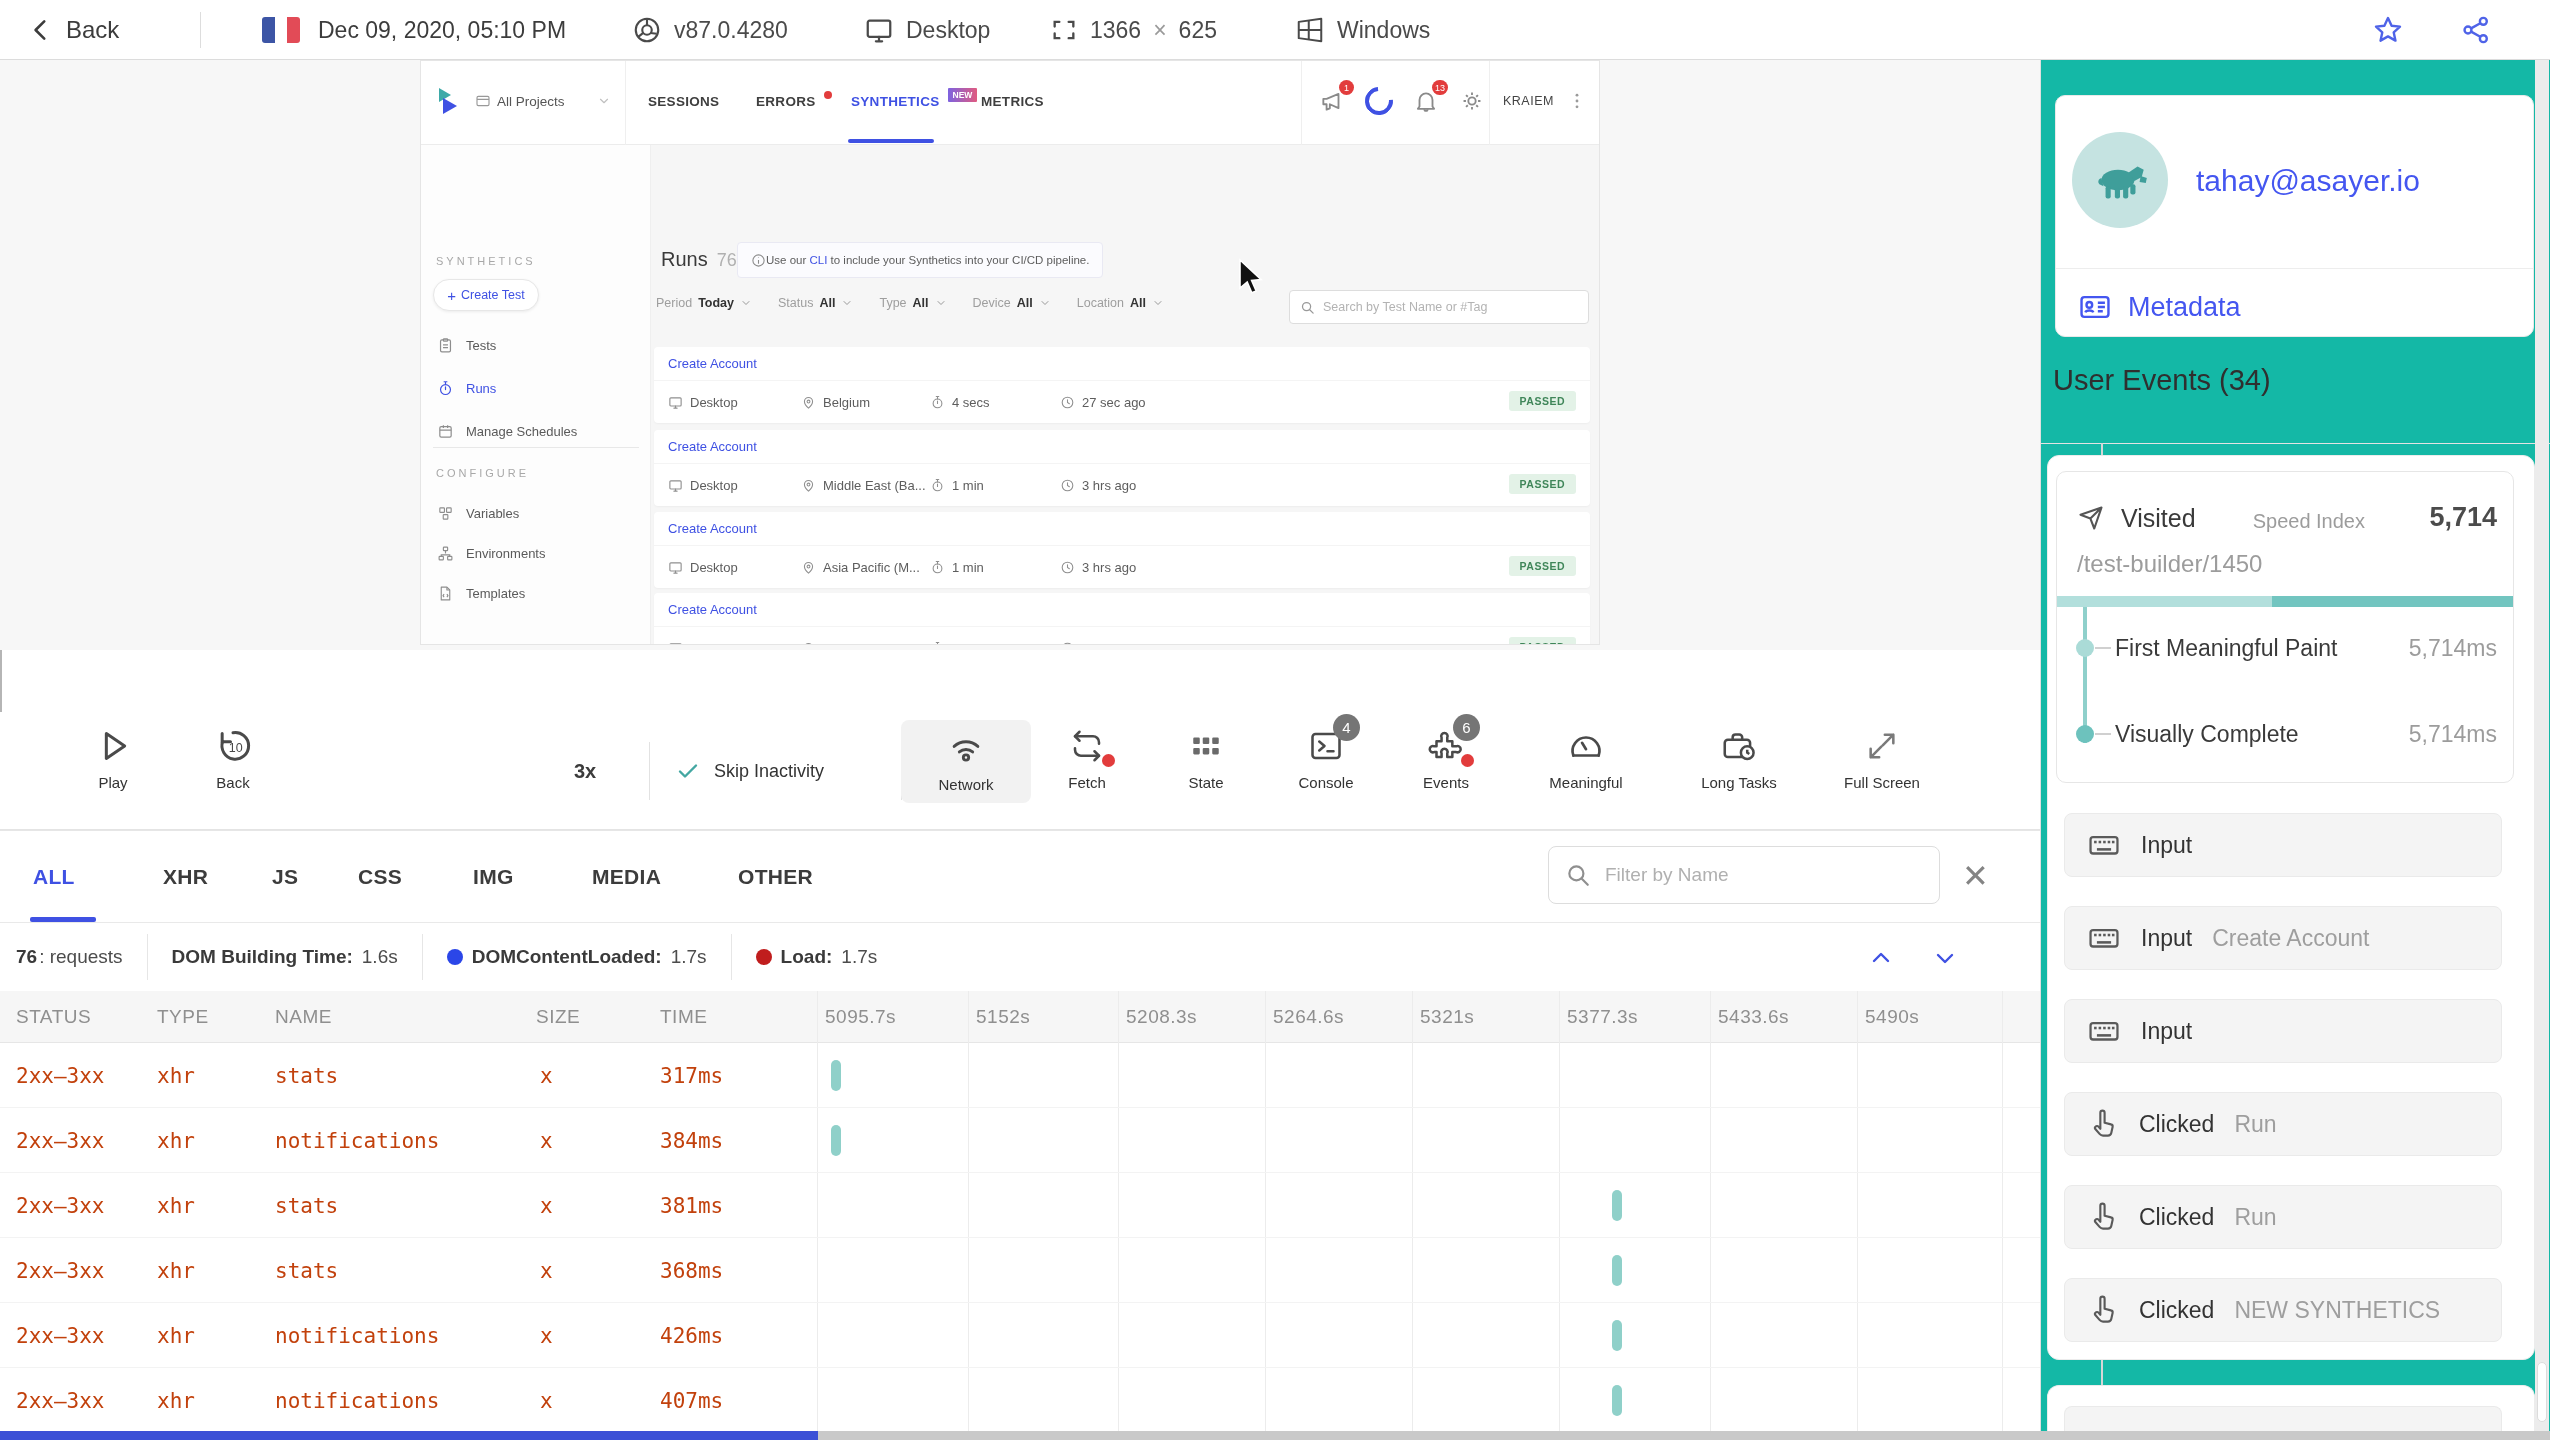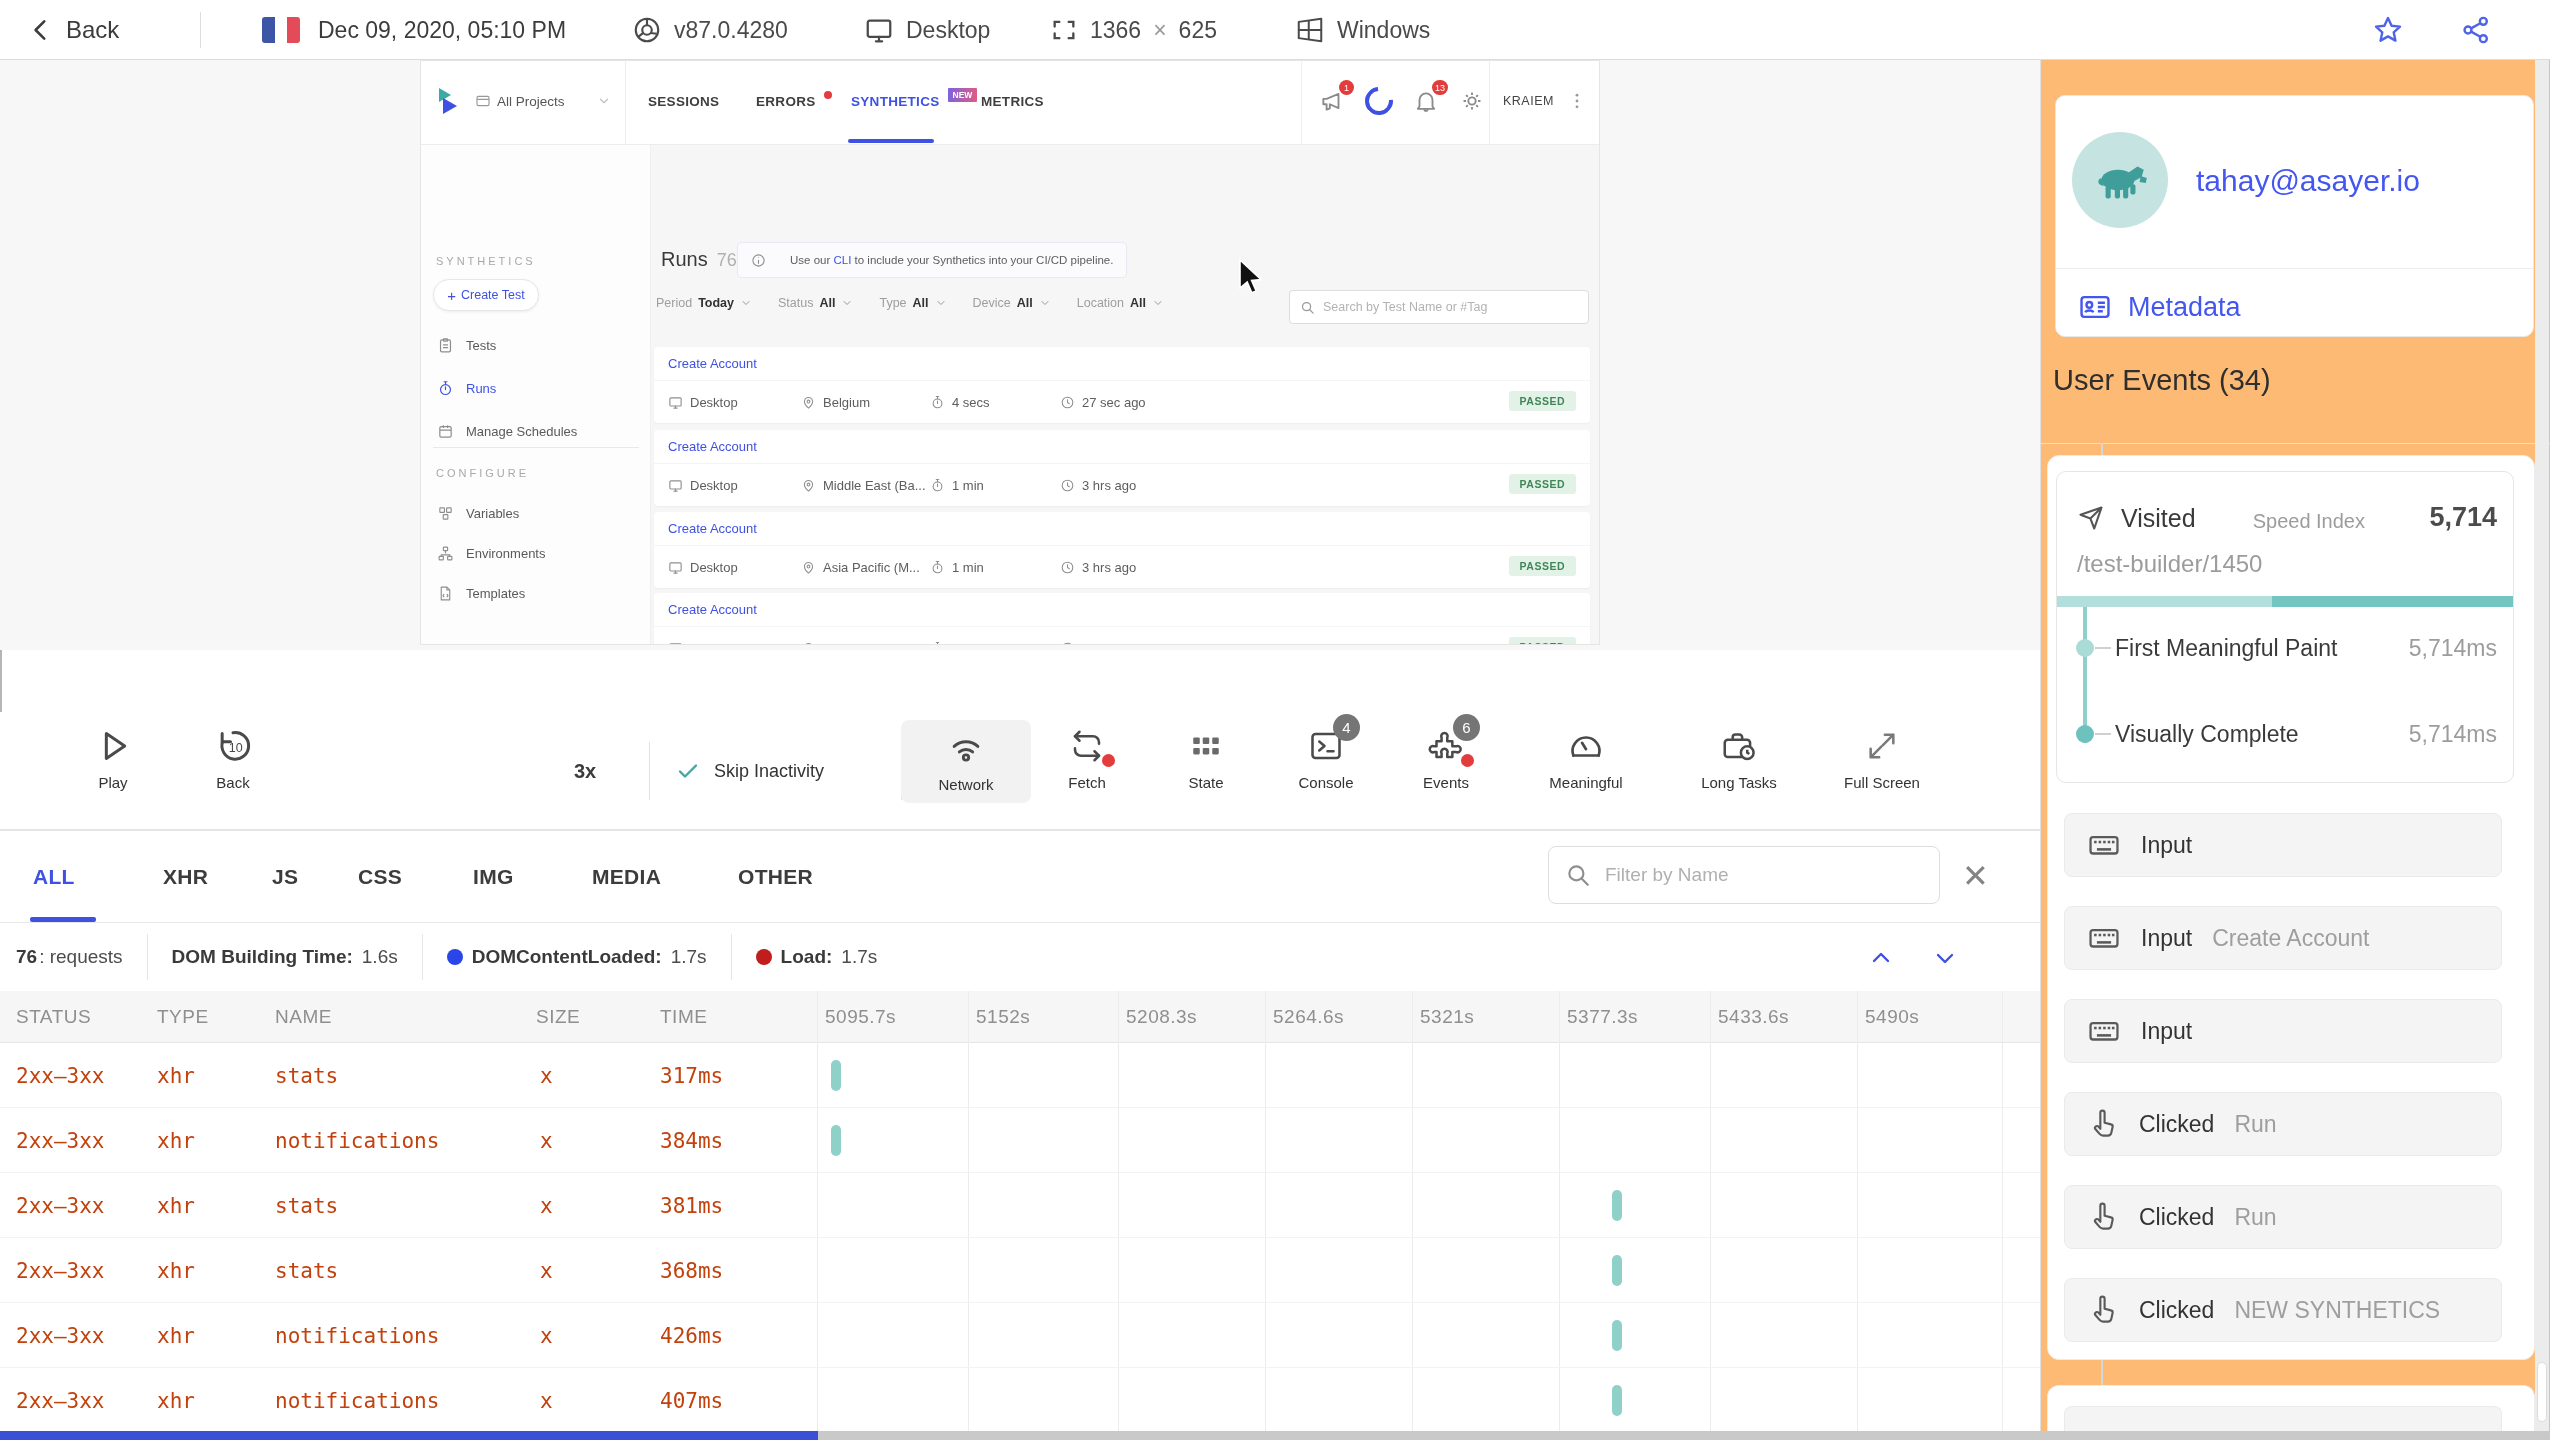--- a/index.html
+++ b/index.html
@@ -32,21 +32,21 @@
   .side-sec{position:absolute;left:15px;font-size:11px;letter-spacing:3px;color:#a8a8a8;}
   .pill{position:absolute;left:12px;top:134px;width:106px;height:32px;background:#fff;border:1px solid #e7e7e7;border-radius:16px;
         box-shadow:0 1px 3px rgba(0,0,0,.07);display:flex;align-items:center;justify-content:center;gap:5px;color:#3f51e3;font-size:12.5px;}
   .side-item{position:absolute;left:16px;display:flex;align-items:center;gap:12px;color:#5a5a5a;font-size:13px;}
   .side-item .ic{color:#8d8d8d;}
   .side-item.active,.side-item.active .ic{color:#3f51e3;}
   .side-divider{position:absolute;left:12px;top:302px;width:206px;height:1px;background:#e8e8e8;}
   .app-main{position:absolute;left:230px;top:84px;width:950px;height:501px;background:#f6f6f6;}
   .runs-title{position:absolute;left:10px;top:103px;font-size:20px;color:#3a3a3a;}
   .runs-count{color:#b0b0b0;font-size:18px;margin-left:9px;}
-  .banner{position:absolute;left:86px;top:97px;height:36px;display:flex;align-items:center;gap:24px;padding:0 13px;
+  .banner{position:absolute;left:86px;top:97px;height:36px;display:flex;align-items:center;gap:0;padding:0 13px;
           background:#fbfbfe;border:1px solid #e9e9f3;border-radius:4px;font-size:11.5px;color:#5d5d5d;}
   .banner .lnk{color:#3f51e3;}
   .filters{position:absolute;left:5px;top:151px;display:flex;gap:26px;align-items:center;font-size:12.5px;}
   .filt{display:flex;align-items:center;gap:6px;}
   .f-label{color:#9e9e9e;}
   .f-value{color:#333;font-weight:bold;}
   .app-search{position:absolute;left:638px;top:145px;width:300px;height:34px;background:#fff;border:1px solid #ddd;border-radius:4px;
               display:flex;align-items:center;gap:8px;padding:0 10px;color:#b3b3b3;font-size:12.5px;}
   .run-card{position:absolute;left:3px;width:936px;height:76px;background:#fff;border-radius:4px;box-shadow:0 1px 2px rgba(0,0,0,.04);}
   .rc-name{position:absolute;left:14px;top:9px;font-size:13px;color:#3f51e3;}
@@ -108,21 +108,21 @@
   .net-row{position:relative;width:2040px;height:65px;border-bottom:1px solid #f3f3f3;z-index:3;}
   .cell{position:absolute;top:0;height:65px;display:flex;align-items:center;font-family:"DejaVu Sans Mono",monospace;font-size:21px;color:#c2410c;}
   .c-status{left:16px;} .c-type{left:157px;} .c-name{left:275px;} .c-size{left:540px;} .c-time{left:660px;}
   .row-marker{position:absolute;top:17px;width:10px;height:31px;border-radius:5px;background:#8fd0c9;z-index:4;}
 
   
   .hscroll{position:absolute;left:0;top:1431px;width:2550px;height:9px;background:#c9c9c9;z-index:40;}
   .hscroll-thumb{position:absolute;left:0;top:0;width:818px;height:9px;background:#3b50d6;}
 
   
-  .sidebar{position:absolute;left:2040px;top:60px;width:510px;height:1372px;background:#fdba74;border-left:1px solid #e0e0e0;}
+  .sidebar{position:absolute;left:2040px;top:60px;width:510px;height:1372px;background:#14b8a6;border-left:1px solid #e0e0e0;}
   .user-card{position:absolute;left:14px;top:35px;width:479px;height:242px;background:#fff;border:1px solid #e9e9e9;border-radius:10px;}
   .avatar{position:absolute;left:16px;top:36px;width:96px;height:96px;border-radius:50%;background:#c5e3e1;display:flex;align-items:center;justify-content:center;color:#3f9e9a;}
   .email{position:absolute;left:140px;top:68px;font-size:30px;color:#4456f0;}
   .uc-div{position:absolute;left:0;top:172px;width:100%;height:1px;background:#ededed;}
   .meta-row{position:absolute;left:22px;top:188px;height:46px;display:flex;align-items:center;gap:16px;color:#4456f0;font-size:27px;}
   .ue-title{position:absolute;left:12px;top:304px;font-size:29px;color:#2f2f2f;}
   .ue-hr{position:absolute;left:0;top:383px;width:510px;height:1px;background:#e3e3e3;}
   .connector{position:absolute;left:60px;width:2px;background:#d6d6d6;}
   .events-panel{position:absolute;left:6px;top:395px;width:488px;height:905px;background:#fff;border:1px solid #ececec;border-radius:12px;}
   .visited-card{position:absolute;left:8px;top:15px;width:458px;height:312px;background:#fff;border:1px solid #e6e6e6;border-radius:10px;overflow:hidden;}

